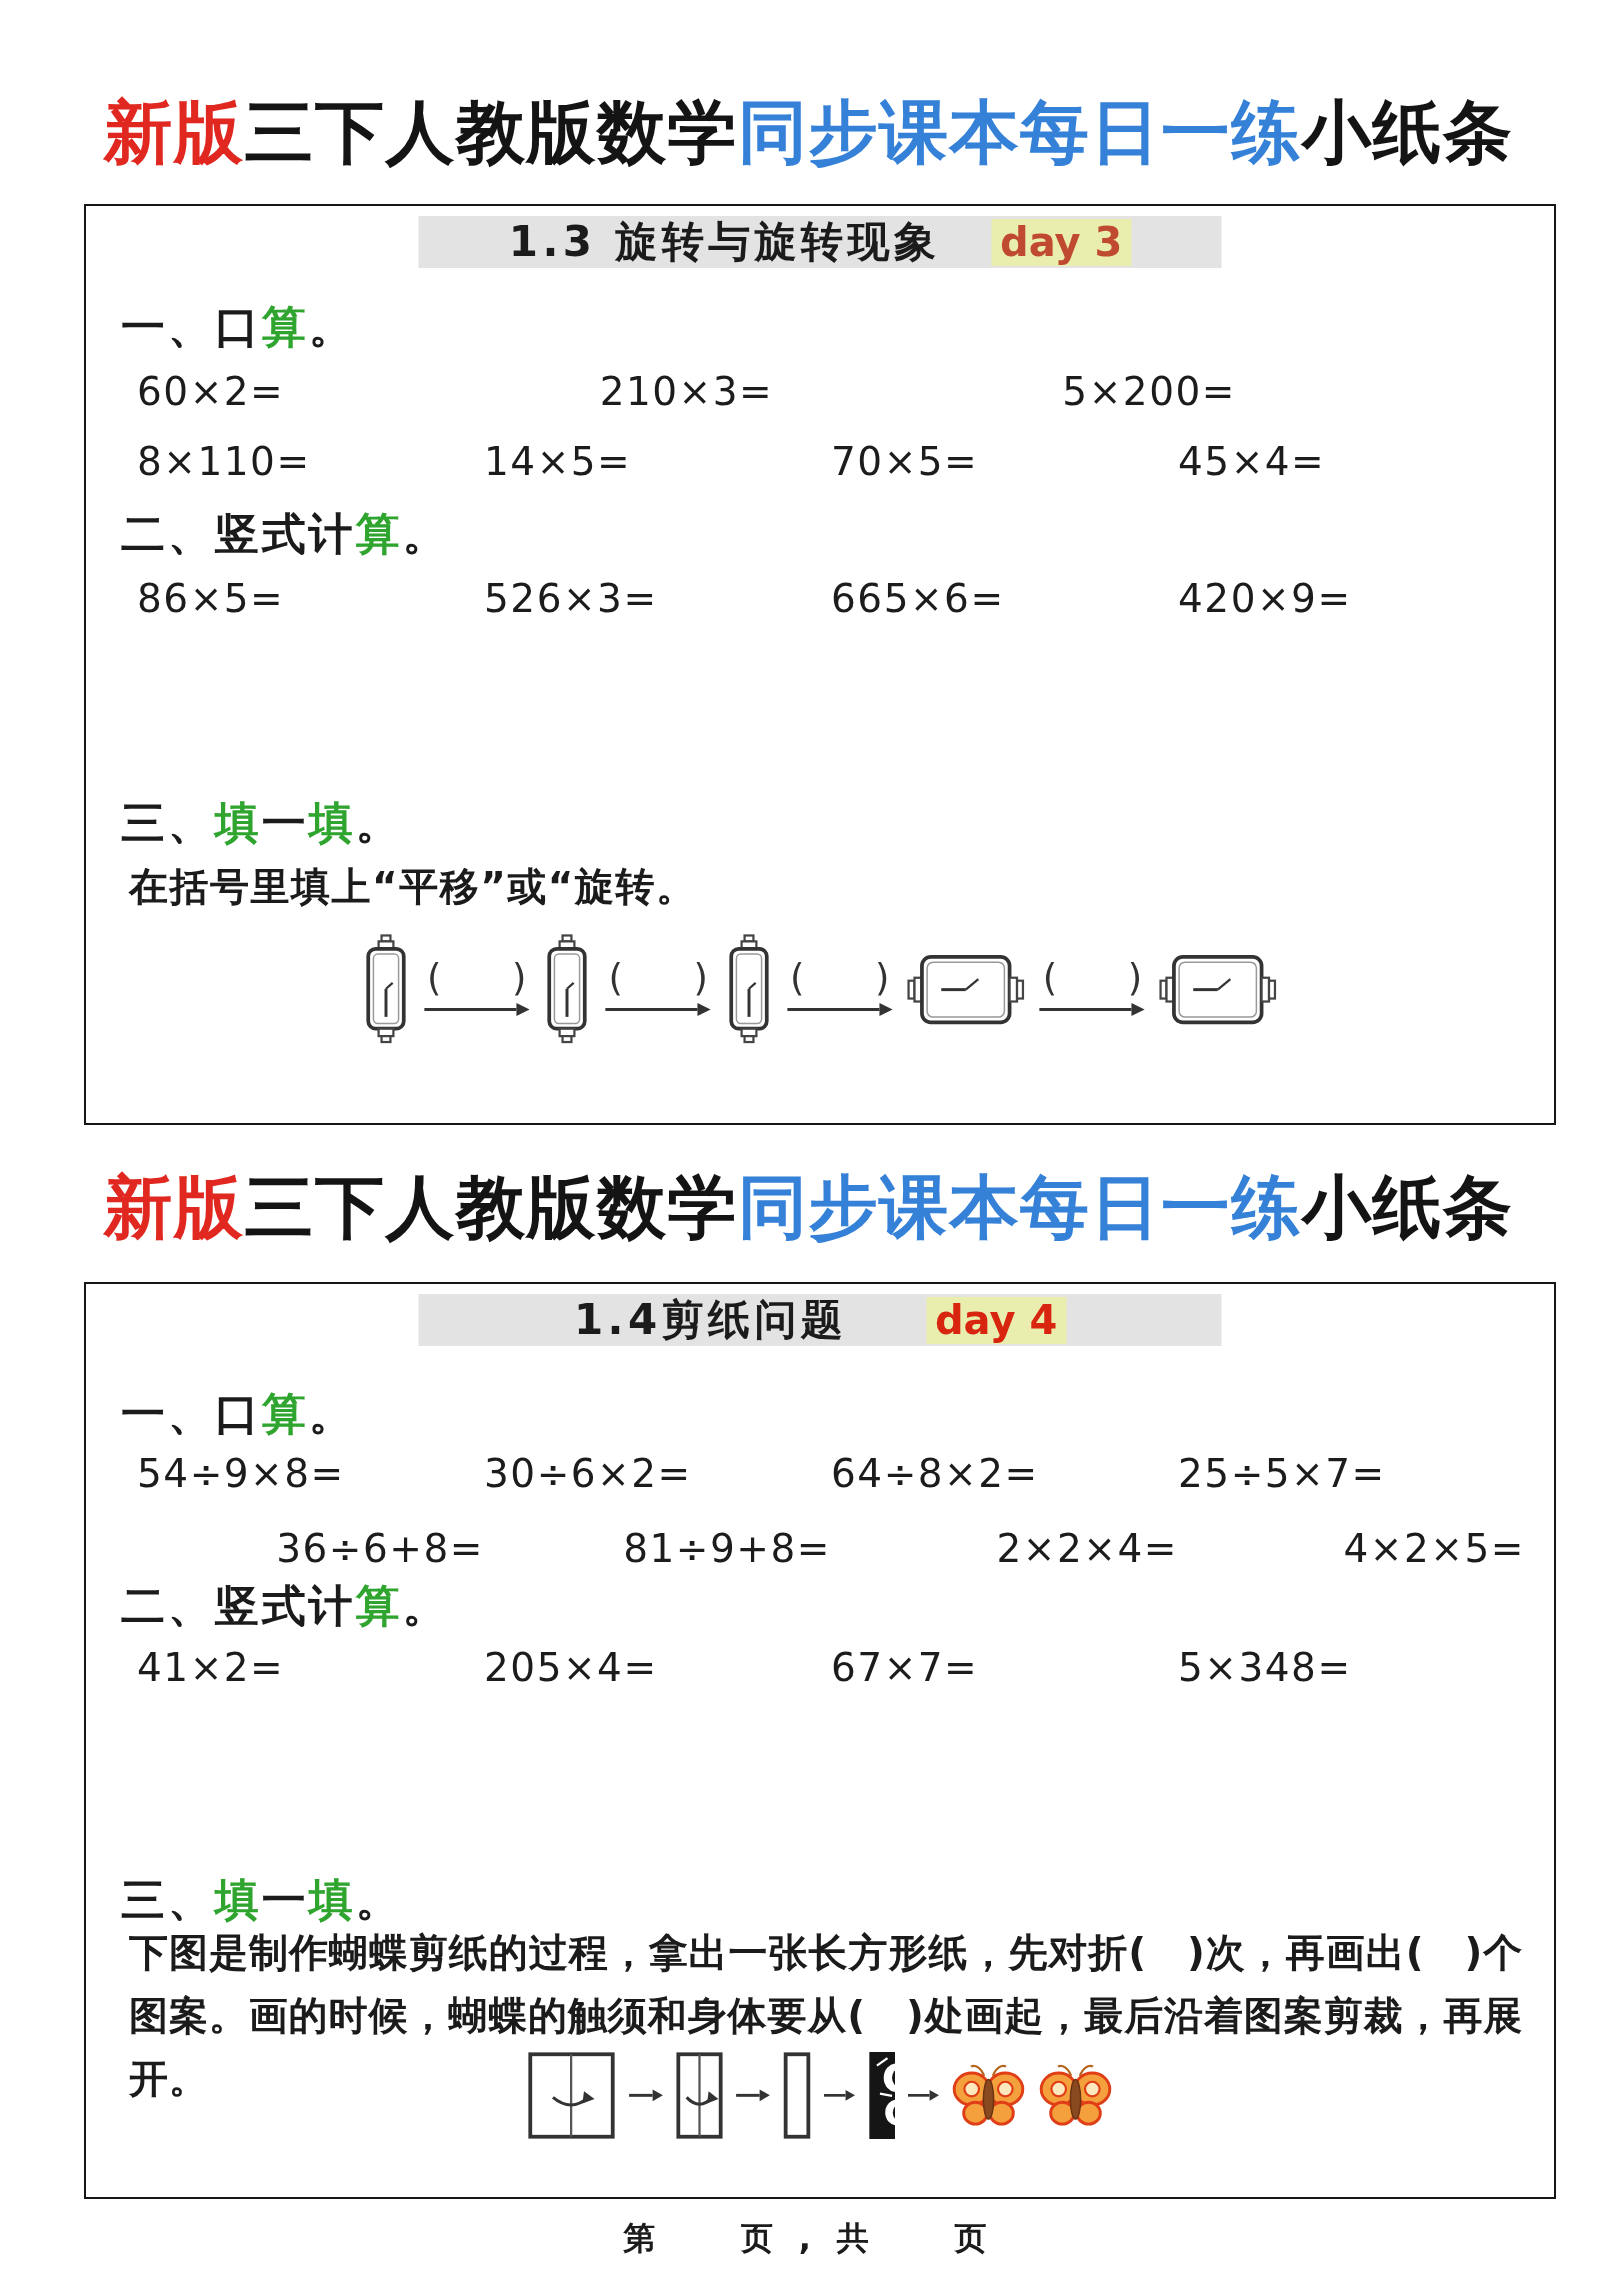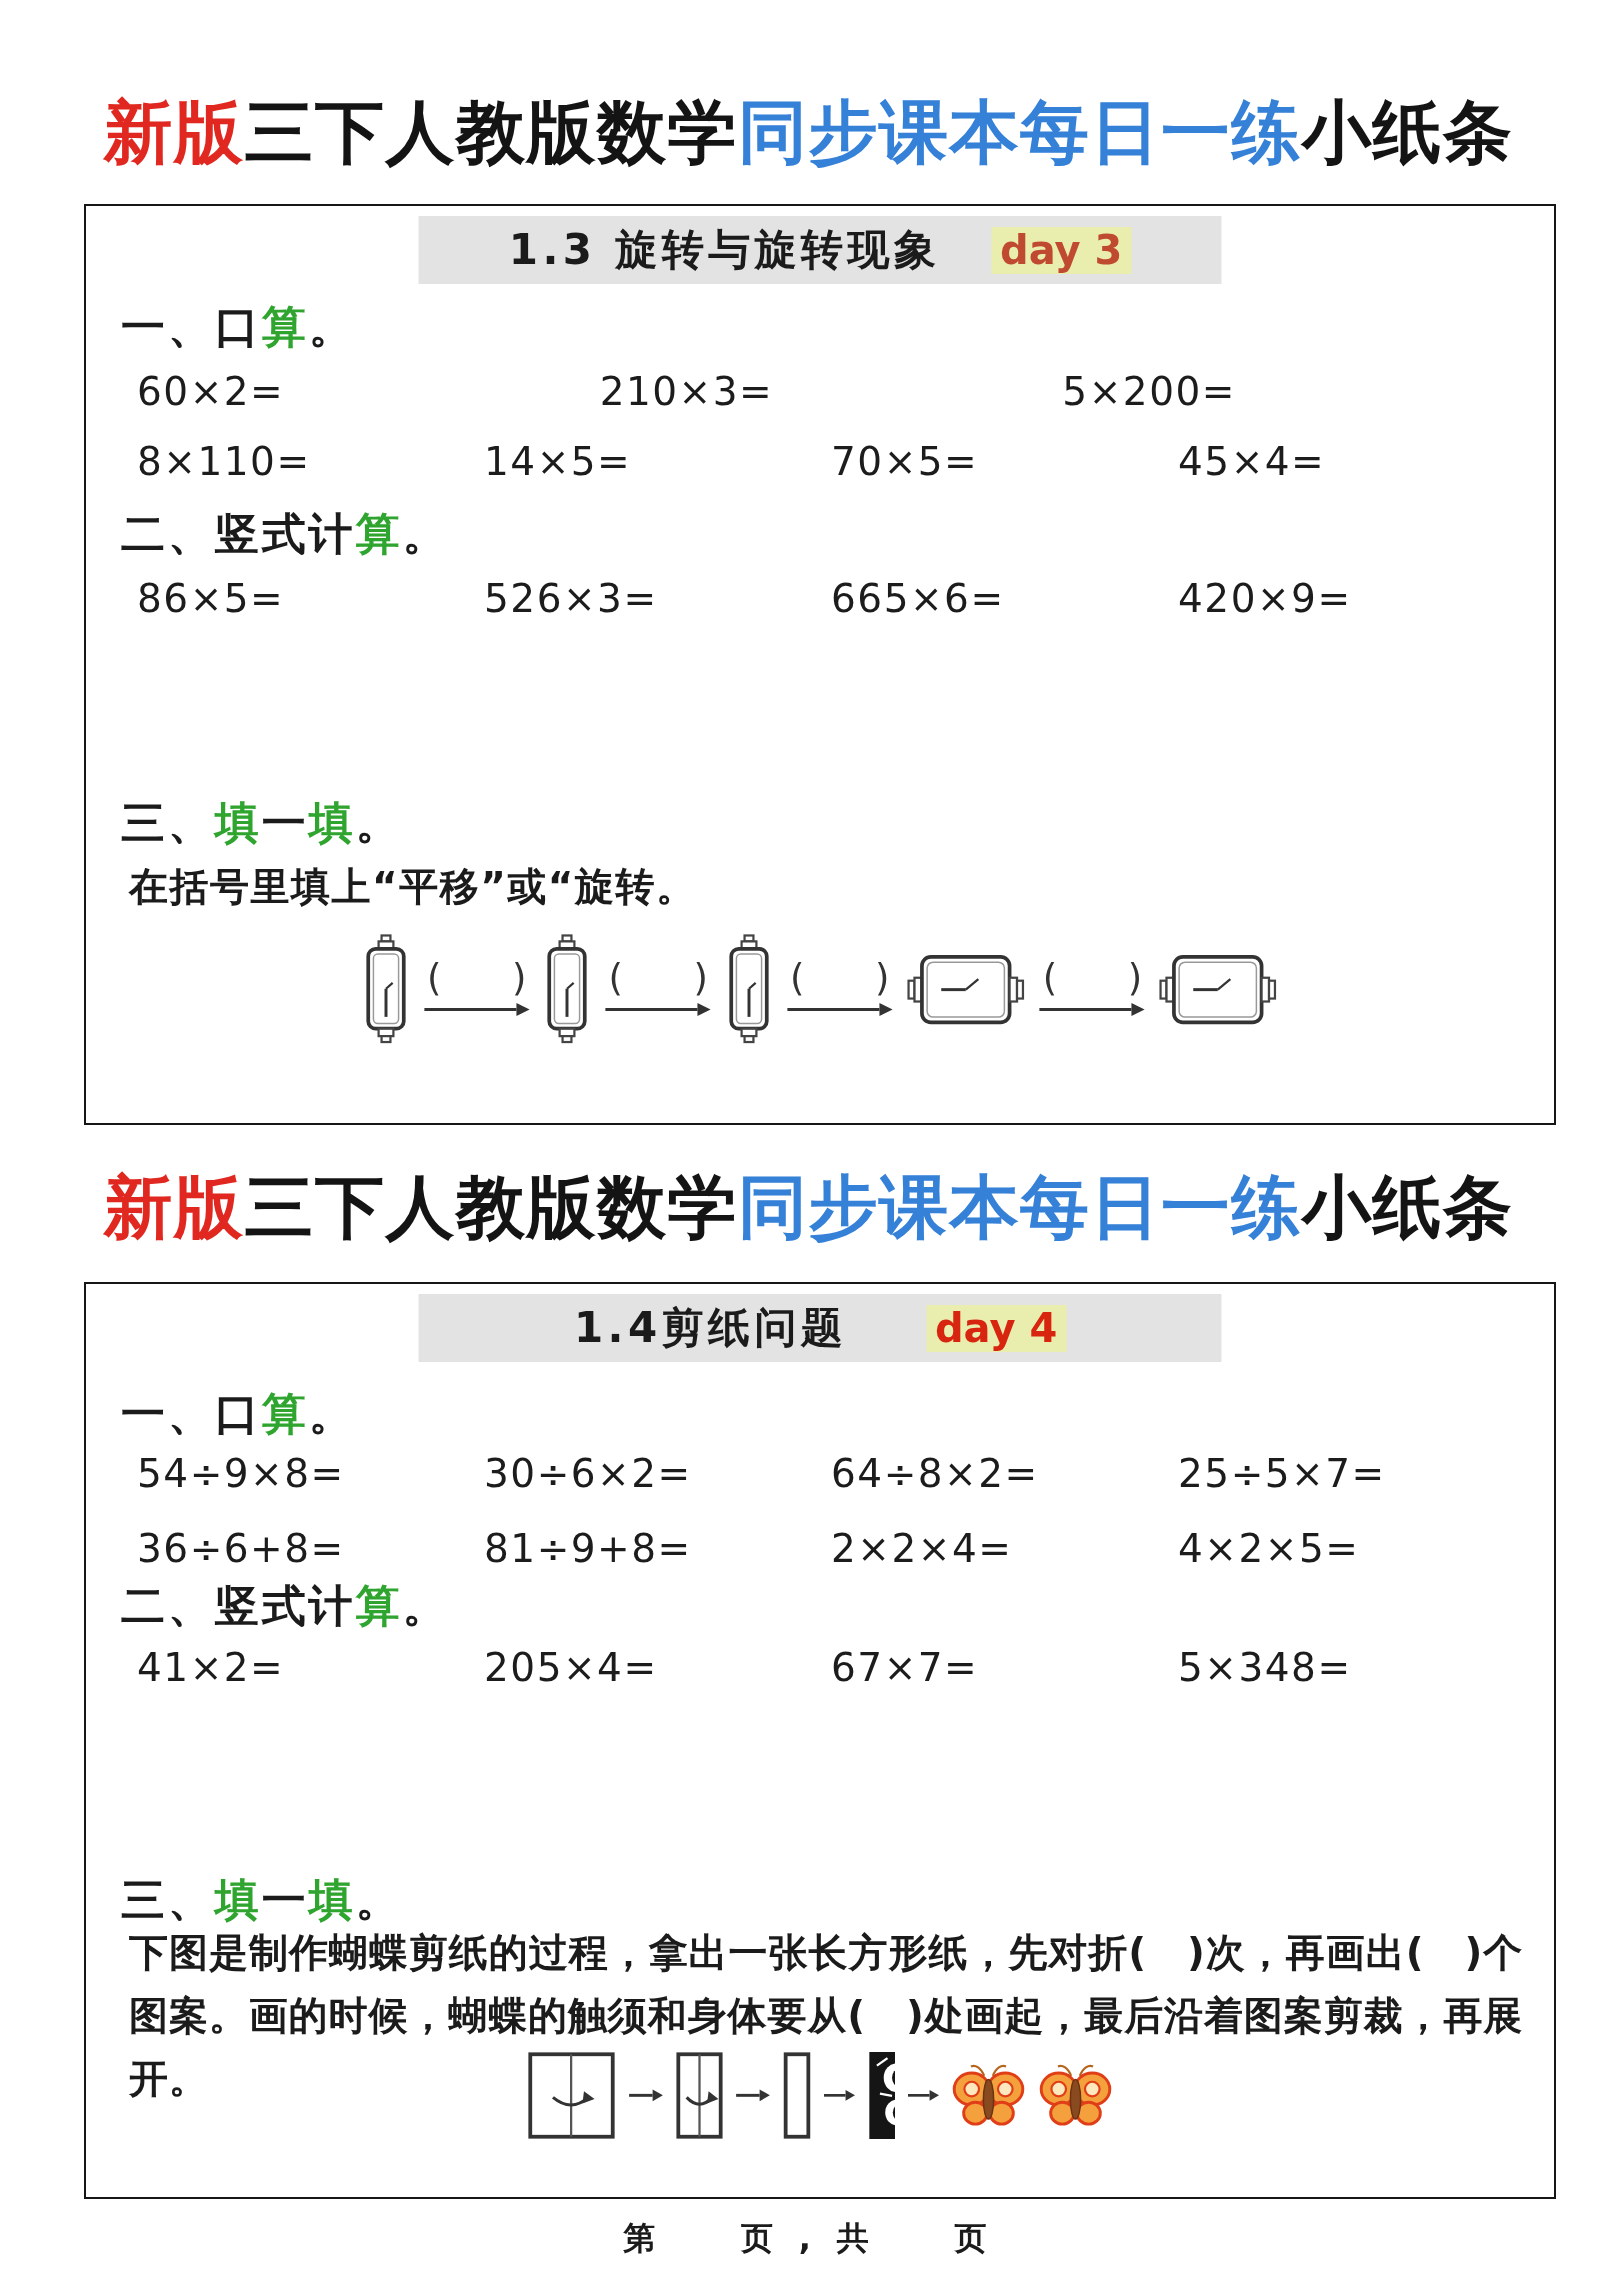--- a/index.html
+++ b/index.html
@@ -14,21 +14,21 @@
   .t-red   { color:#e02820; }
   .t-black { color:#141414; }
   .t-blue  { color:#3581d8; }
 
   
   .box { position:absolute; left:84px; width:1472px; border:2.9px solid #161616; background:#ffffff; }
   #box1 { top:204px;  height:921px; }
   #box2 { top:1282px; height:917px; }
 
   .band { position:absolute; top:10.3px; left:50%; transform:translateX(-50%);
-    width:803px; height:68px; background:#e3e3e3;
+    width:803px; height:52px; background:#e3e3e3;
     display:flex; align-items:center; justify-content:center; gap:51px; }
   .band-title { font-size:42px; font-weight:700; letter-spacing:4.4px; color:#1b1b1b; white-space:nowrap; }
   .day-chip { font-size:40px; font-weight:700; background:#e9eeae; padding:1.5px 8.8px; line-height:1.1; }
   #box1 .day-chip { color:#bf4a2f; }
   #box2 .day-chip { color:#d8250f;margin-left:28px; }
 
   .sec { position:absolute; left:35px; font-size:44px; font-weight:700; letter-spacing:2.9px; color:#1b1b1b; white-space:nowrap; }
   .green { color:#2fa52f; }
 
   .prow { position:absolute; left:51px; right:29px; display:flex; }
@@ -193,21 +193,21 @@
     <div class="sec" style="top:101px;">
       <span>一、</span><span>口</span><span class="green">算</span><span>。</span>
     </div>
 
     <div class="prow" style="top:167px;">
       <span class="cell">54÷9×8=</span>
       <span class="cell">30÷6×2=</span>
       <span class="cell">64÷8×2=</span>
       <span class="cell">25÷5×7=</span>
     </div>
-    <div class="prow" style="top:242px;">
+    <div class="prow" style="top:242px;text-align:right;">
       <span class="cell">36÷6+8=</span>
       <span class="cell">81÷9+8=</span>
       <span class="cell">2×2×4=</span>
       <span class="cell">4×2×5=</span>
     </div>
 
     <div class="sec" style="top:293px;">
       <span>二、</span><span>竖式计</span><span class="green">算</span><span>。</span>
     </div>
 

